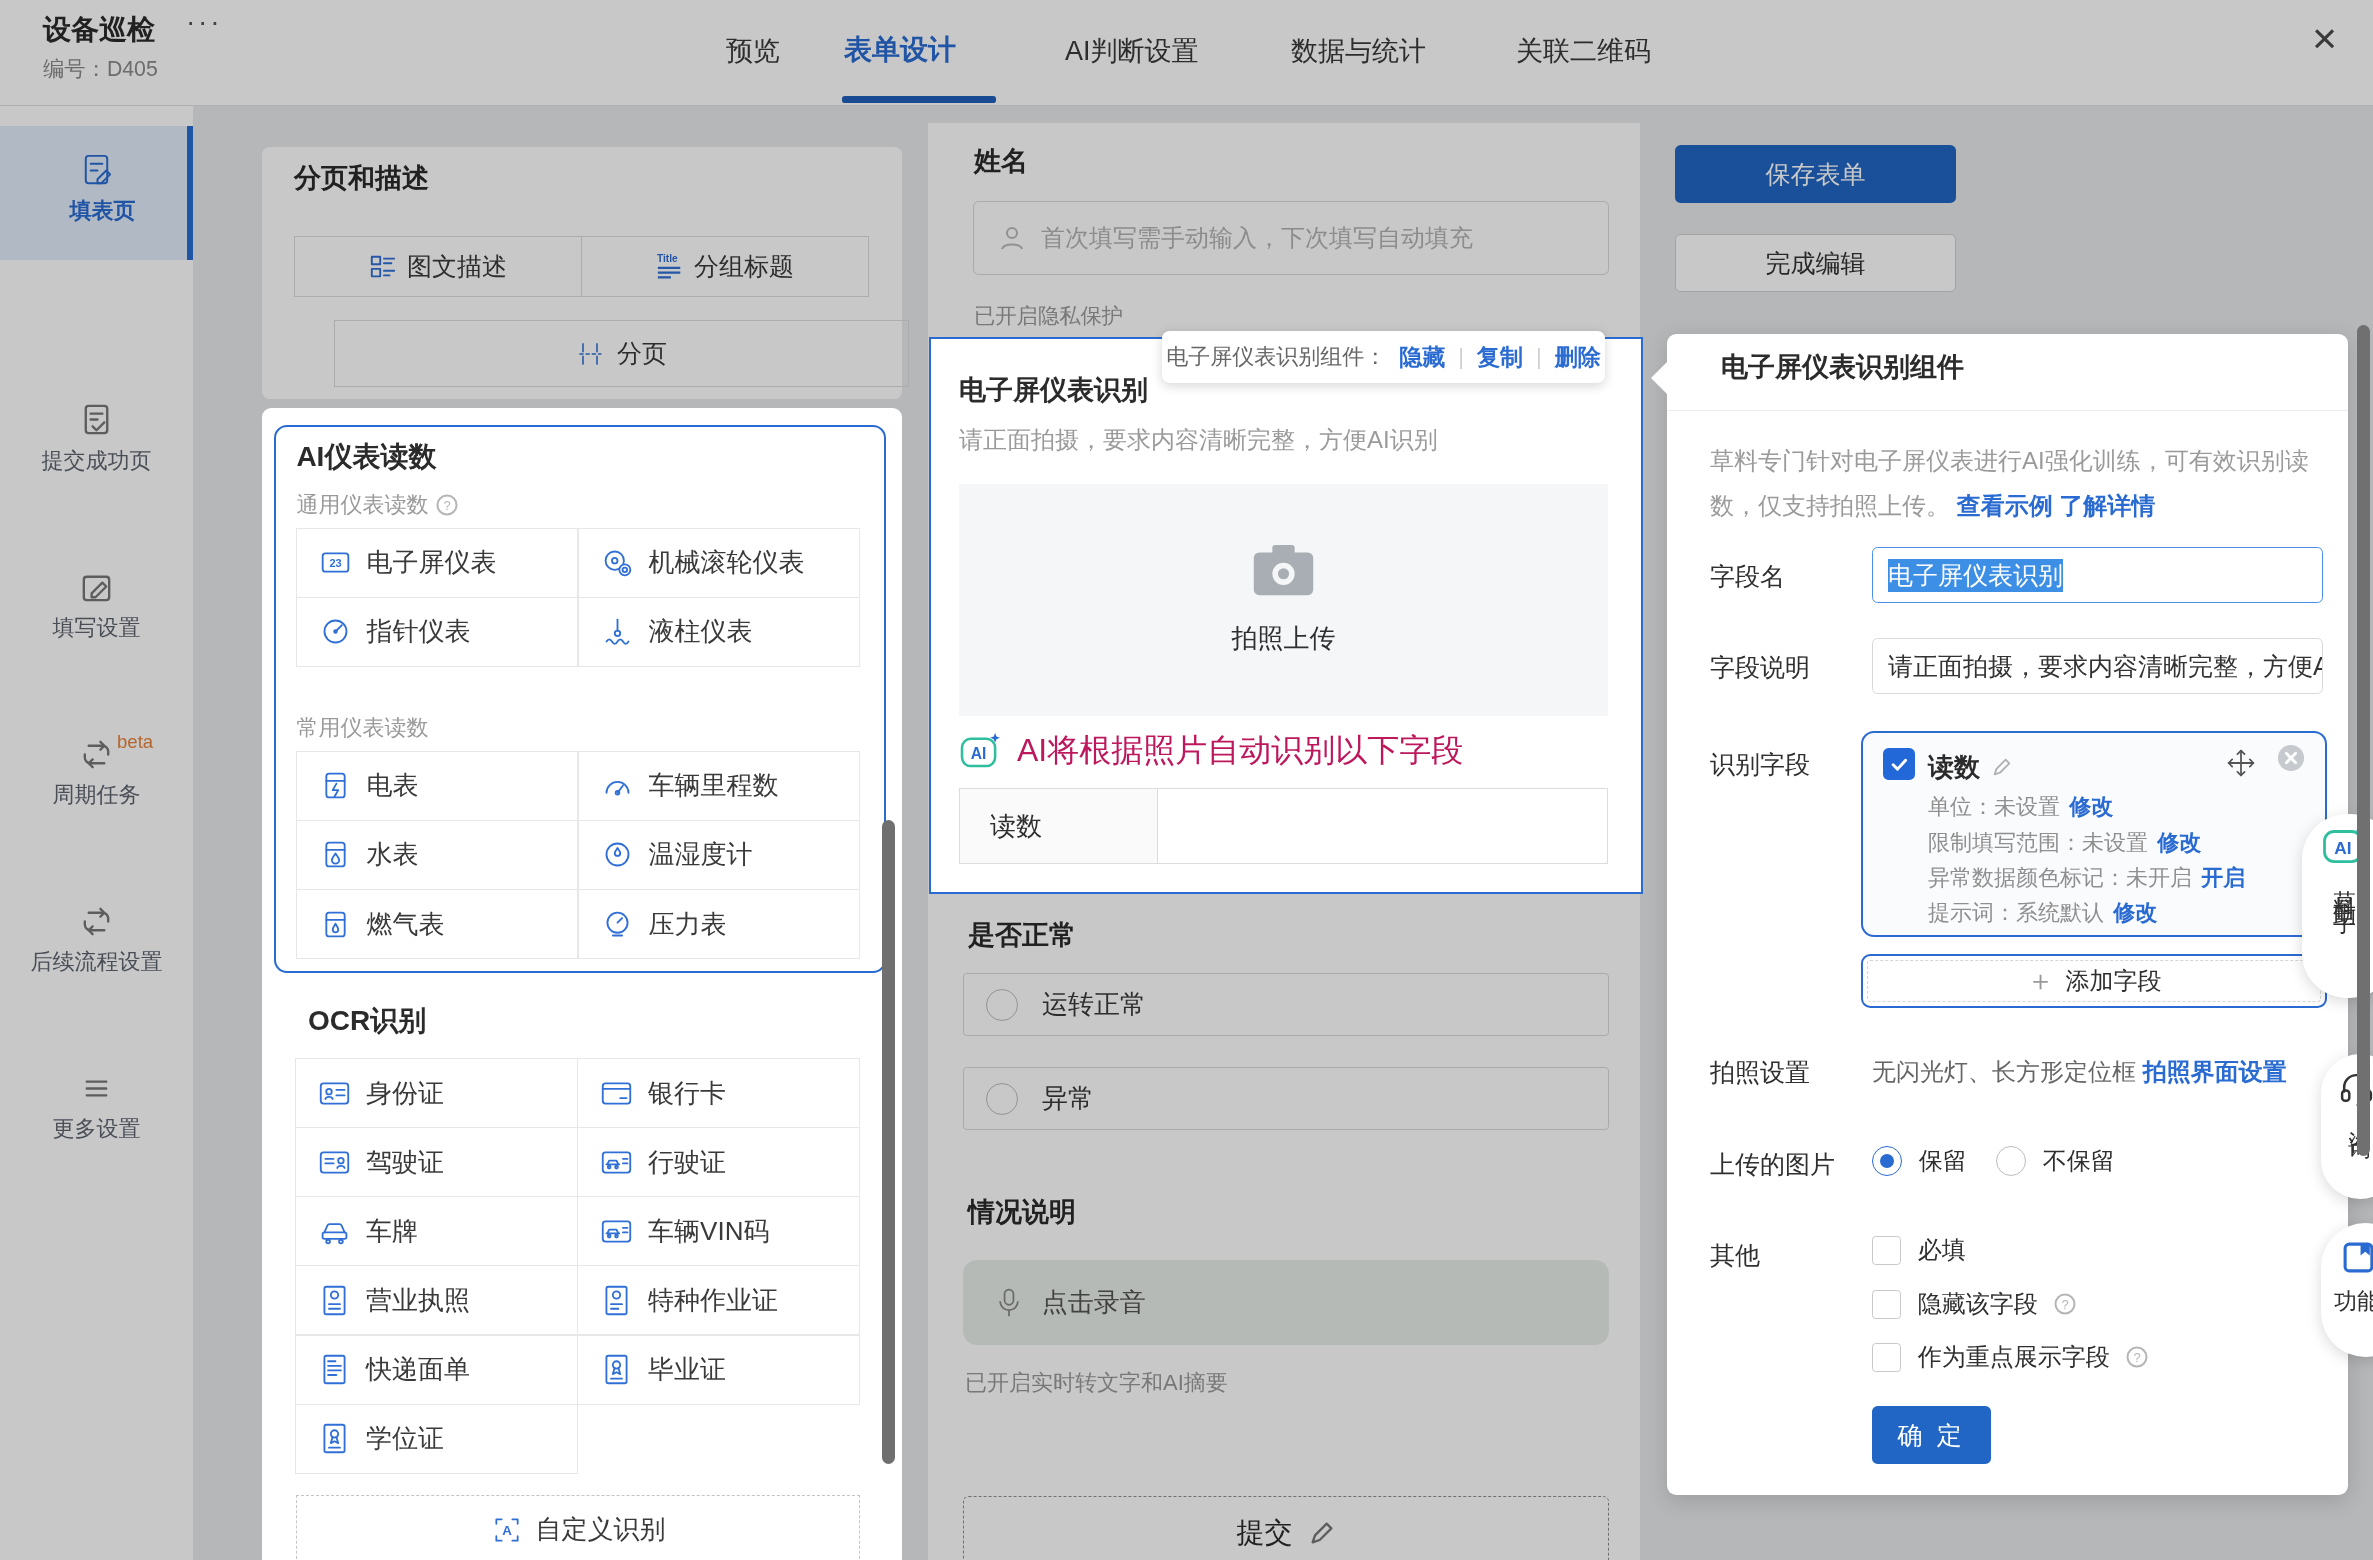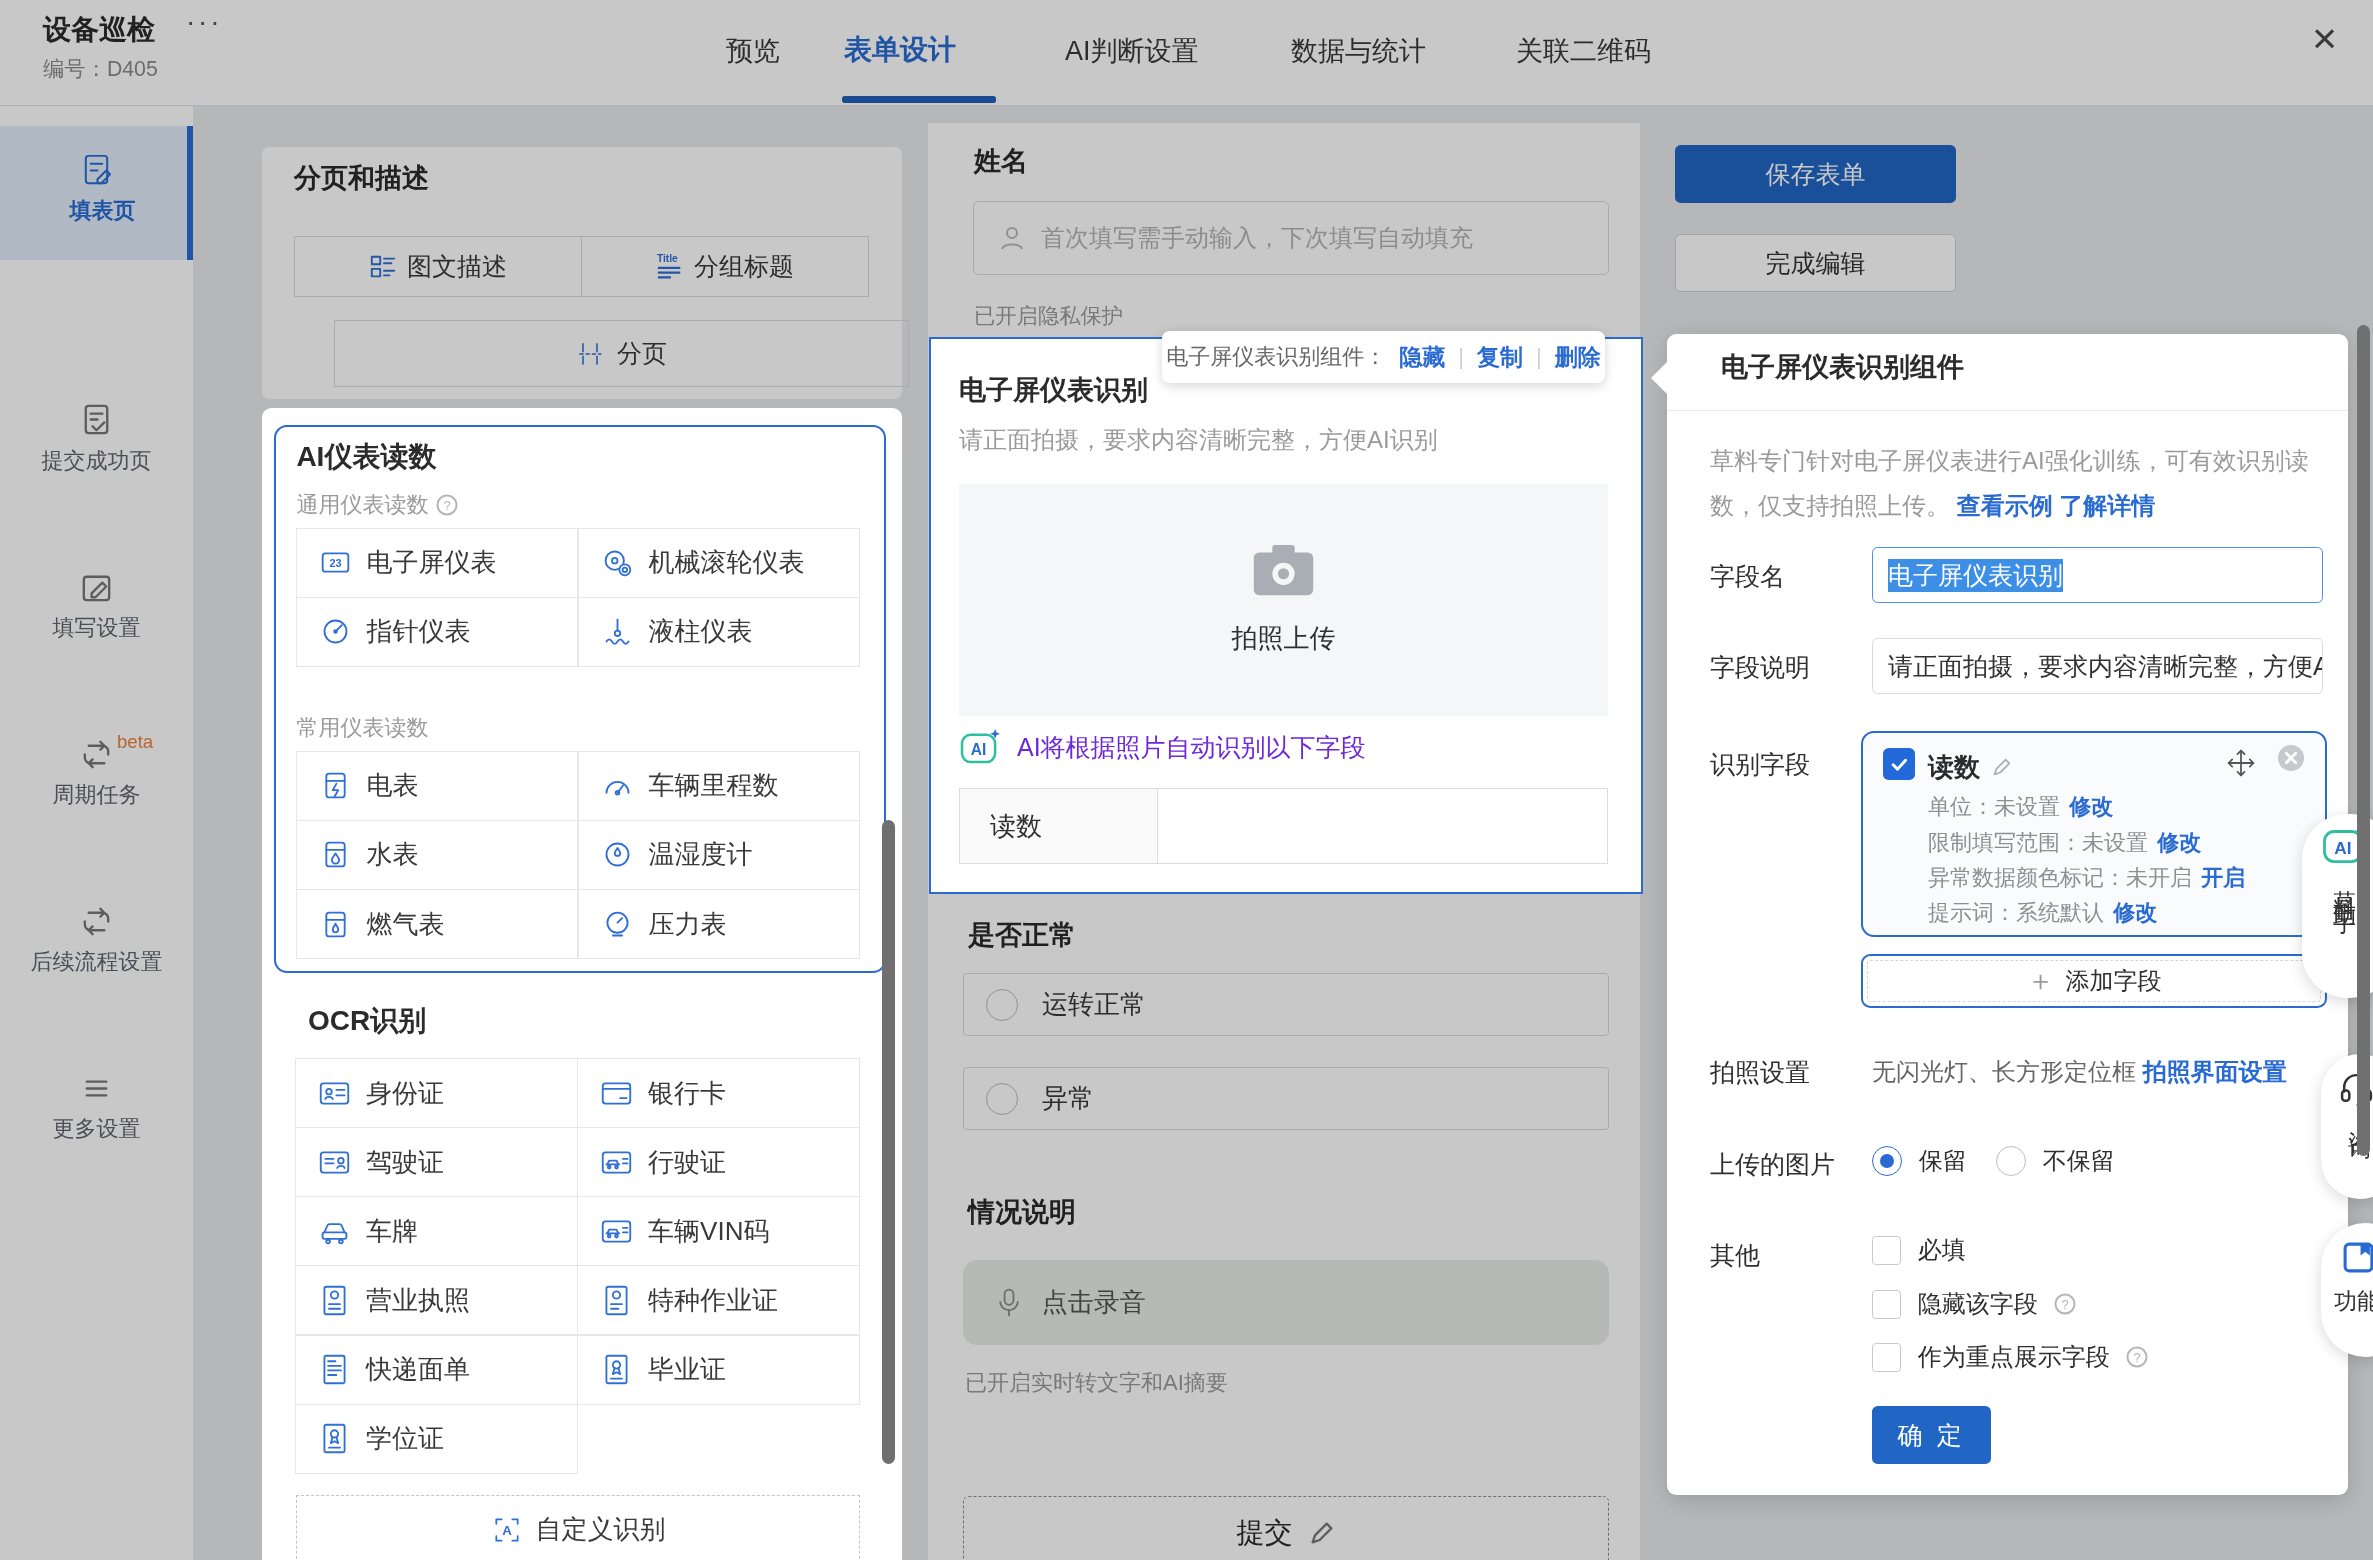--- a/index.html
+++ b/index.html
@@ -78,21 +78,21 @@
 
   
   .comp{position:absolute;left:929px;top:337px;width:714px;height:557px;background:#fff;border:2.8px solid #2a6bd2;
         box-sizing:border-box;z-index:20;}
   .comp h3{position:absolute;left:28px;top:33px;margin:0;font-size:27px;color:#2b2b2b;}
   .comp .cdesc{position:absolute;left:28px;top:85px;font-size:24px;color:#9a9a9a;}
   .upload{position:absolute;left:28px;top:145px;width:649px;height:232px;background:#f4f6f7;
           display:flex;flex-direction:column;align-items:center;justify-content:center;gap:24px;}
   .upload span{font-size:26px;color:#2f2f2f;}
   .ai-hint{position:absolute;left:28px;top:390px;display:flex;align-items:center;gap:15px;}
-  .ai-hint span{font-size:25px;color:#6d28d9;}
+  .ai-hint span{font-size:32px;color:#be185d;}
   .ftable{position:absolute;left:28px;top:449px;width:649px;height:76px;border:0.9px solid #dcdcdc;box-sizing:border-box;display:flex;}
   .ftable .k{width:198px;background:#fafafa;border-right:0.9px solid #dcdcdc;display:flex;align-items:center;
              padding-left:30px;font-size:26px;color:#2f2f2f;box-sizing:border-box;}
   .ftable .v{flex:1;background:#fff;}
   .ctoolbar{position:absolute;left:1162px;top:331px;width:443px;height:52px;background:#fff;border-radius:7.4px;z-index:22;
             box-shadow:0 2.8px 11px rgba(0,0,0,.16);display:flex;align-items:center;justify-content:center;gap:13px;}
   .ctoolbar .pre{font-size:22px;color:#666;}
   .ctoolbar .lnk{font-size:23px;color:#2a6bd2;font-weight:bold;}
   .ctoolbar .sep{color:#d0d0d0;font-size:22px;}
 

